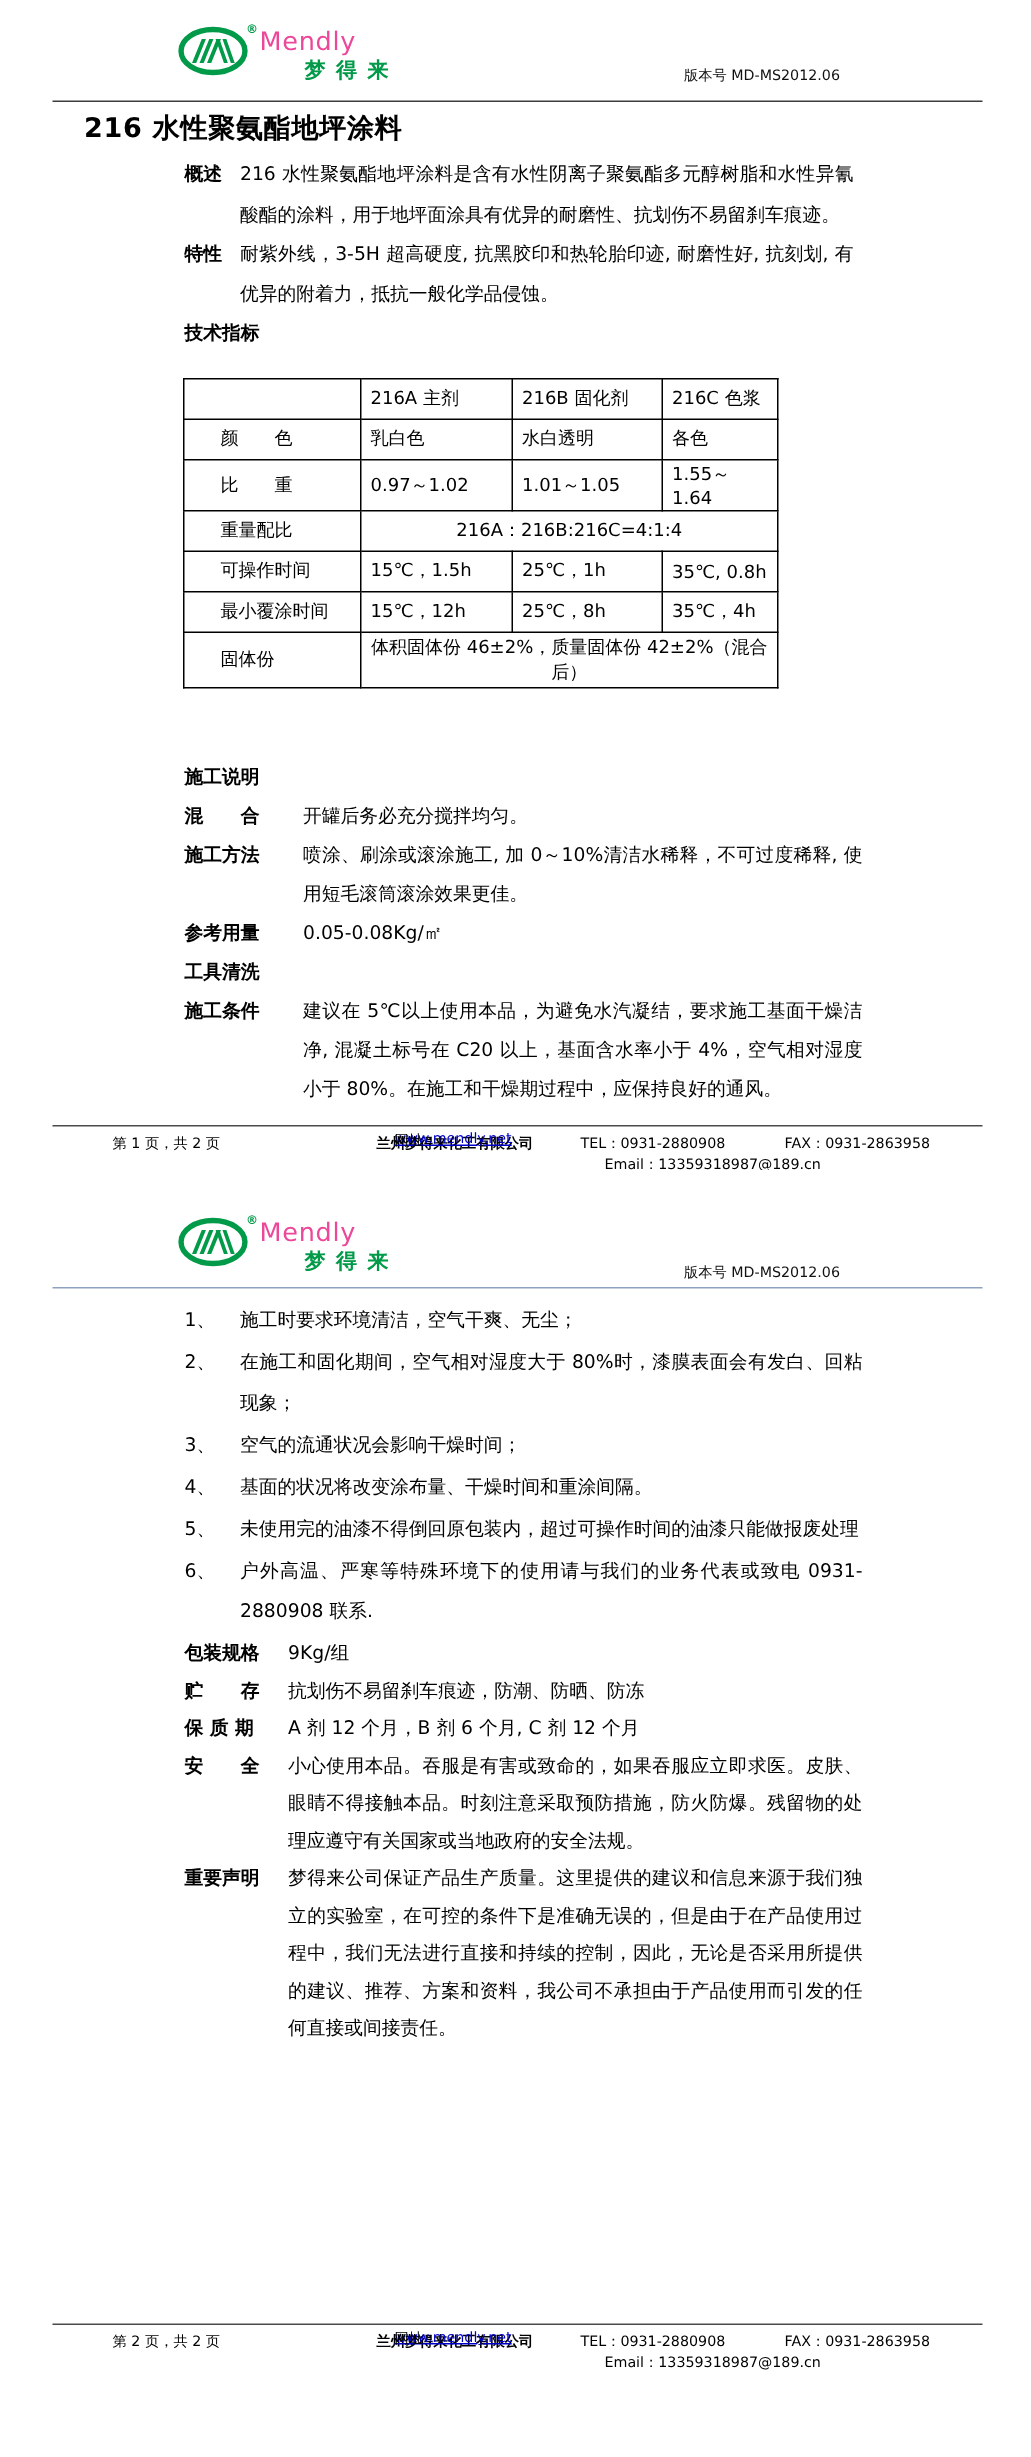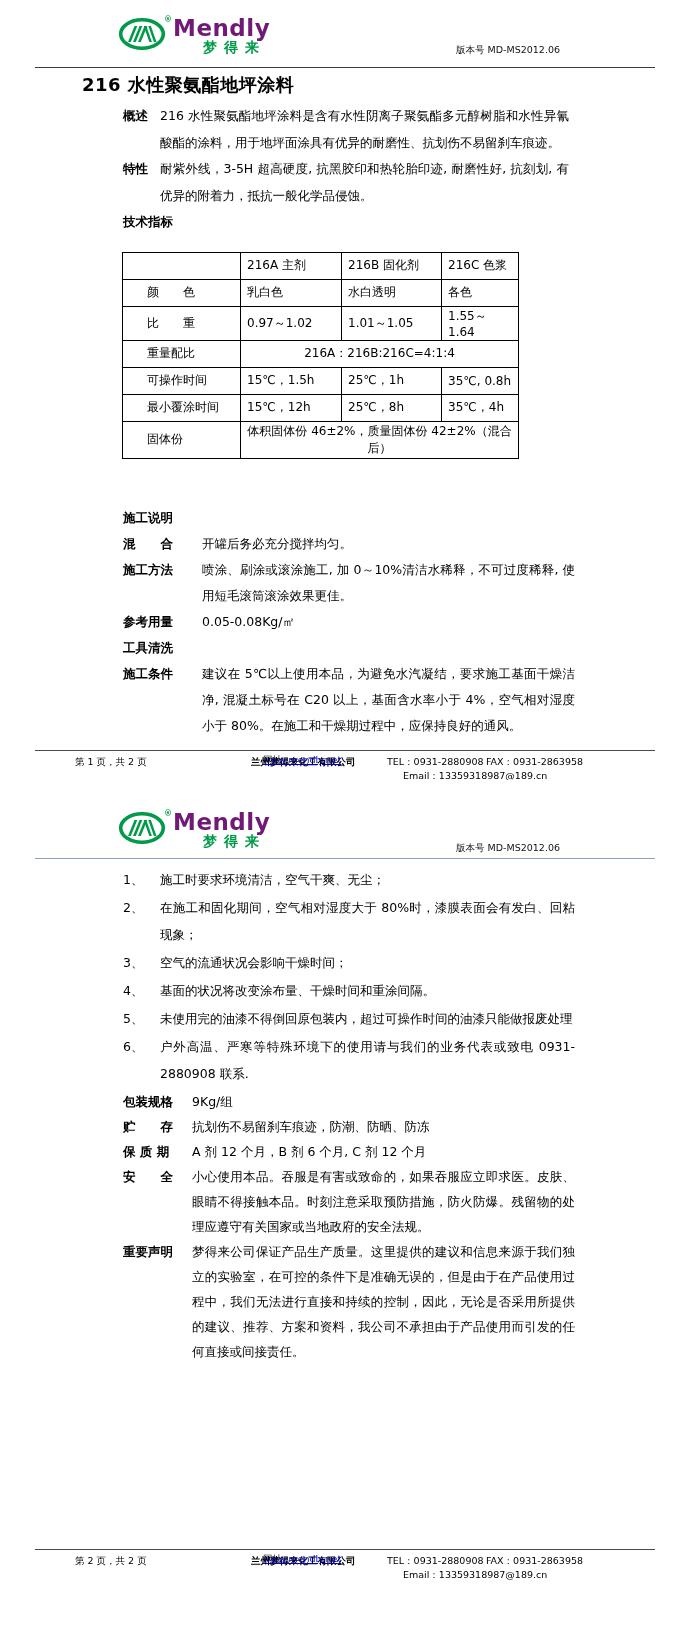--- a/index.html
+++ b/index.html
@@ -12,31 +12,31 @@
   #page1{height:780px;}
   #page2{height:858px;}
 
   
   .logo{position:absolute;left:118px;display:flex;align-items:flex-start;}
   #page1 .logo{top:16px;}
   #page2 .logo{top:30px;}
   .logo svg{display:block;}
   .reg{color:#009a49;font-size:8px;font-weight:bold;margin:-1px 1px 0 -4px;}
   .brand-text{margin-top:1px;}
-  .brand-name{color:#701a75;font-size:23px;font-weight:700;letter-spacing:.5px;line-height:22px;}
+  .brand-name{color:#ec4899;font-size:17px;font-weight:400;letter-spacing:.5px;line-height:22px;}
   .brand-cn{color:#009a49;font-size:14px;font-weight:bold;letter-spacing:7px;margin:0 0 0 30px;line-height:16px;}
   .version{position:absolute;right:127px;font-size:9.5px;color:#111;}
   #page1 .version{top:44px;}
   #page2 .version{top:62px;}
   .hrule{position:absolute;left:35px;width:620px;border-top:1.6px solid #3c3c3c;}
   #page1 .hrule{top:67px;}
   #page2 .hrule{top:78px;border-top:1.4px solid #8ea2c0;}
 
   
-  .title{margin:73px 0 6px 82px;font-size:18px;font-weight:bold;letter-spacing:.5px;}
+  .title{margin:73px 0 6px 56px;font-size:18px;font-weight:bold;letter-spacing:.5px;}
   .para{display:flex;margin:0 118px 0 123px;line-height:26.5px;font-size:12.5px;}
   .para .lbl{width:37px;flex:none;font-weight:bold;}
   .para .txt{flex:1;text-align:justify;}
   .sec-h{margin:0 0 0 123px;font-size:12.5px;font-weight:bold;line-height:26.5px;}
 
   table.spec{border-collapse:collapse;margin:16px 0 0 122px;font-size:12px;table-layout:fixed;}
   table.spec td{border:1px solid #000;height:24px;padding:1px 6px;vertical-align:middle;}
   table.spec .c-label{padding-left:24px;}
   table.spec .center{text-align:center;}
 
@@ -47,21 +47,21 @@
   .notes-h{margin:0 0 0 123px;font-size:12.5px;font-weight:bold;line-height:26px;}
 
   
   .footer{position:absolute;left:35px;width:620px;height:34px;border-top:1.2px solid #4a4a4a;font-size:9.5px;}
   #page1 .footer{top:750px;}
   #page2 .footer{top:769px;}
   .footer span{position:absolute;white-space:nowrap;}
   .f-pg{left:40px;top:5px;}
   .f-co{left:216px;top:5px;font-weight:bold;}
   .f-tel{left:352px;top:5px;}
-  .f-fax{left:451px;top:5px;}
+  .f-fax{left:488px;top:5px;}
   .f-web{left:228px;top:3px;}
   .f-em{left:368px;top:19px;}
   a.link{color:#0000cc;text-decoration:underline;cursor:pointer;}
 
   
   .list{margin-top:86px;}
   .n-item{display:flex;margin:0 112px 1px 123px;line-height:27px;font-size:12.5px;}
   .n-item .num{width:37px;flex:none;}
   .n-item .txt{flex:1;text-align:justify;}
   .info{margin-top:2px;}

